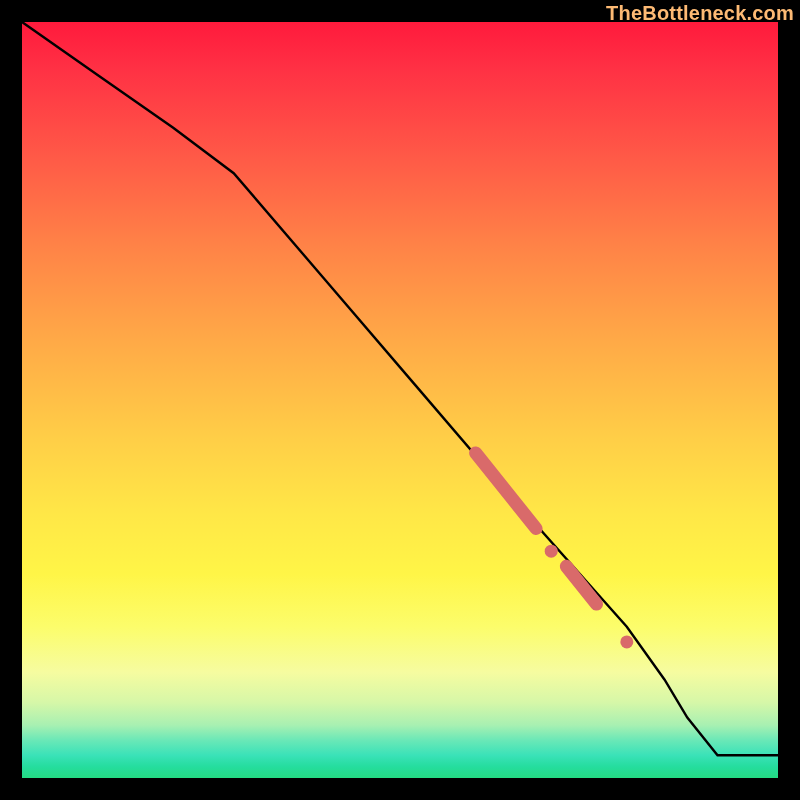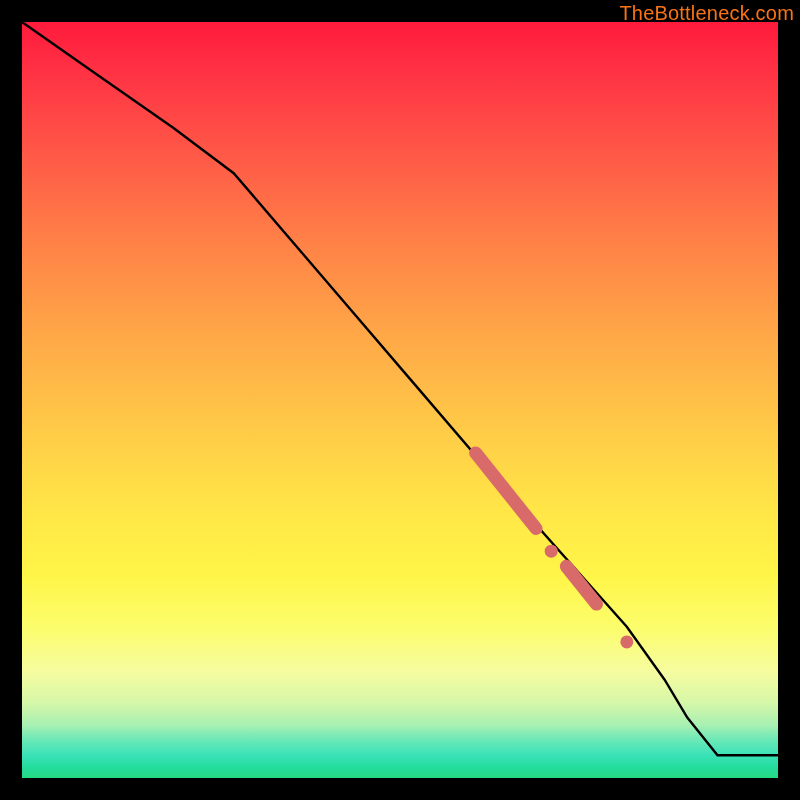--- a/index.html
+++ b/index.html
@@ -47,23 +47,23 @@
     position: absolute;
     left: 22px;
     top: 22px;
     width: 756px;
     height: 756px;
   }
   .watermark {
     position: absolute;
     top: 2px;
     right: 6px;
-    color: #f97316;
+    color: #fdba74;
     font-size: 20px;
-    font-weight: 400;
+    font-weight: 700;
     letter-spacing: 0.2px;
     user-select: none;
   }
 </style>
 </head>
 <body>
 
 <div class="stage">
   <div class="plot"></div>
 

